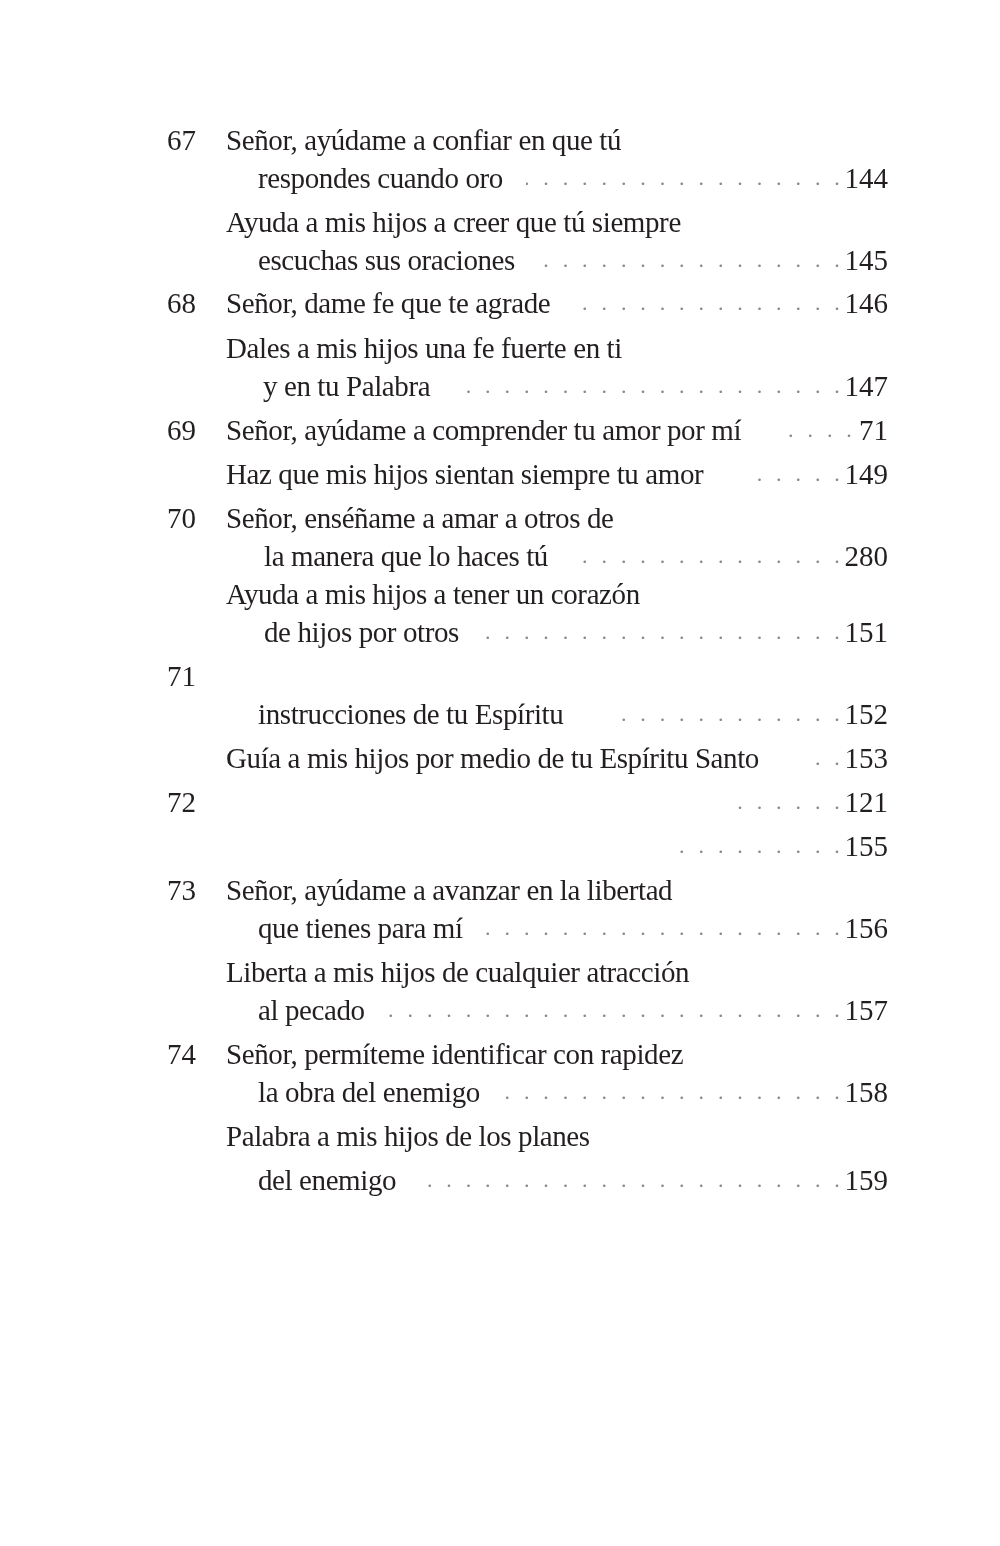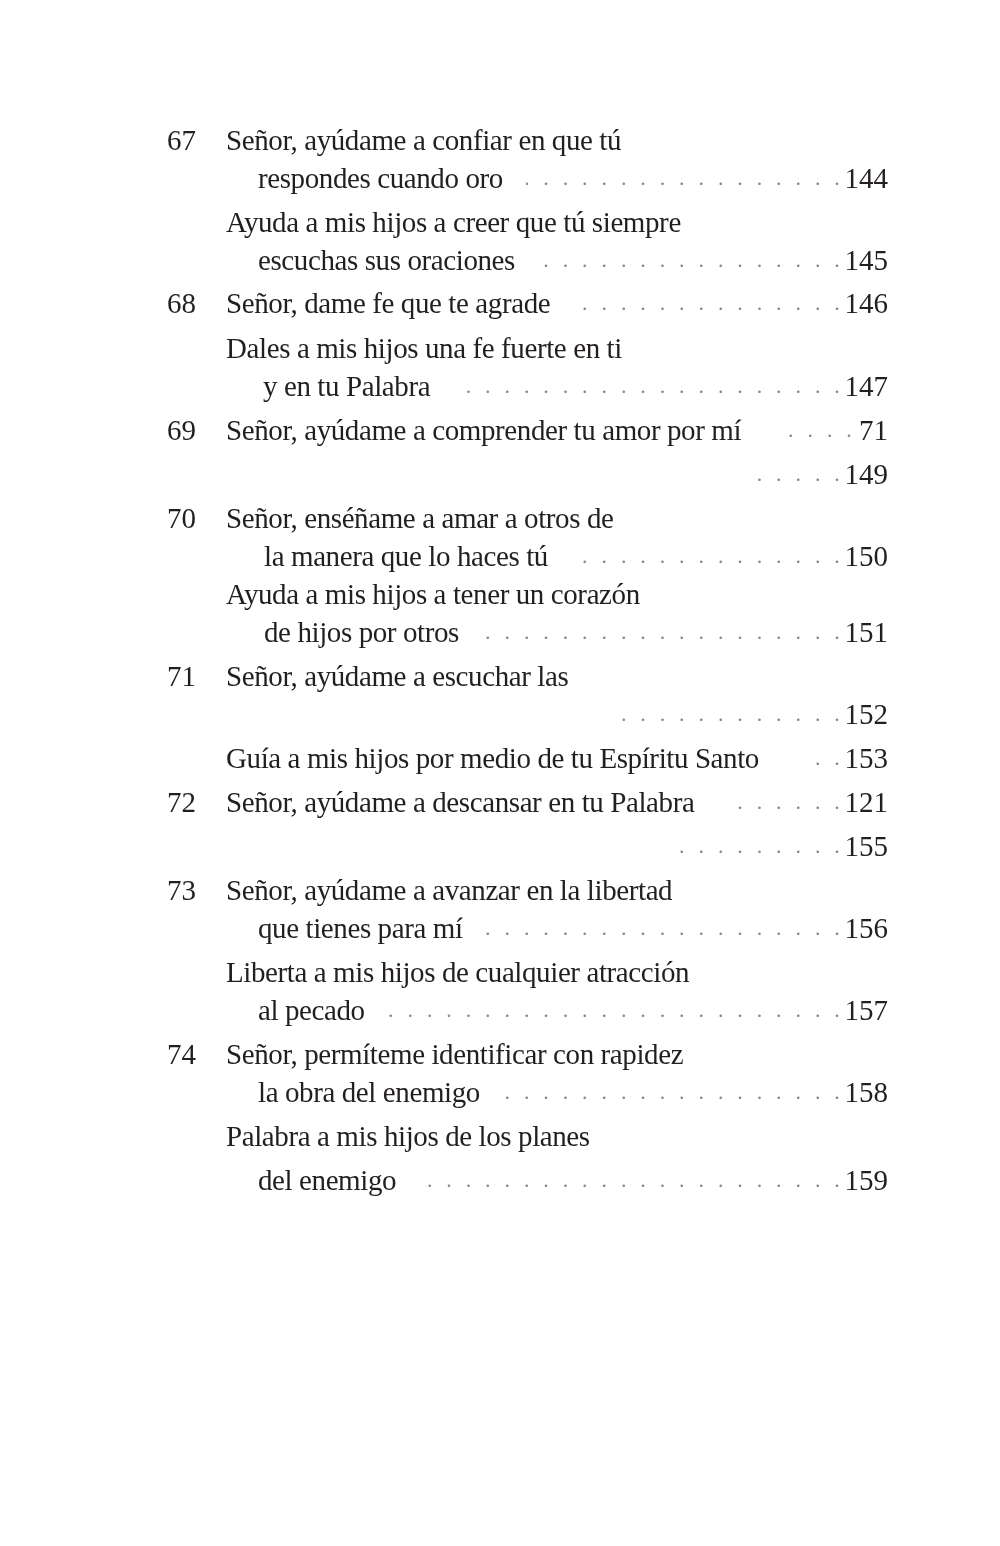--- a/index.html
+++ b/index.html
@@ -53,61 +53,61 @@
   </div>
 
   <div class="line" style="top:410px">
     <span class="num">69</span>
     <span class="text" style="left:210px">Señor, ayúdame a comprender tu amor por mí</span>
     <span class="leader" style="left:772px;right:160px">. . . . . . . . . . . . . . . . . . . . . . . . . . . . . . . . . . . . . . . . . . . . . . . . . . . .</span>
     <span class="page">71</span>
   </div>
 
   <div class="line" style="top:454px">
+    <span class="text" style="left:210px">Haz que mis hijos sientan siempre tu amor</span>
     <span class="leader" style="left:728px;right:172px">. . . . . . . . . . . . . . . . . . . . . . . . . . . . . . . . . . . . . . . . . . . . . . . . . . . .</span>
     <span class="page">149</span>
   </div>
 
   <div class="line" style="top:498px">
     <span class="num">70</span>
     <span class="text" style="left:210px">Señor, enséñame a amar a otros de</span>
   </div>
   <div class="line" style="top:536px">
     <span class="text" style="left:248px">la manera que lo haces tú</span>
     <span class="leader" style="left:565px;right:172px">. . . . . . . . . . . . . . . . . . . . . . . . . . . . . . . . . . . . . . . . . . . . . . . . . . . .</span>
-    <span class="page">150</span>
+    <span class="page">280</span>
   </div>
 
   <div class="line" style="top:574px">
     <span class="text" style="left:210px">Ayuda a mis hijos a tener un corazón</span>
   </div>
   <div class="line" style="top:612px">
     <span class="text" style="left:248px">de hijos por otros</span>
     <span class="leader" style="left:465px;right:172px">. . . . . . . . . . . . . . . . . . . . . . . . . . . . . . . . . . . . . . . . . . . . . . . . . . . .</span>
     <span class="page">151</span>
   </div>
 
   <div class="line" style="top:656px">
     <span class="num">71</span>
-    <span class="text" style="left:210px">Señor, ayúdame a escuchar las</span>
   </div>
   <div class="line" style="top:694px">
+    <span class="text" style="left:242px">instrucciones de tu Espíritu</span>
     <span class="leader" style="left:590px;right:172px">. . . . . . . . . . . . . . . . . . . . . . . . . . . . . . . . . . . . . . . . . . . . . . . . . . . .</span>
     <span class="page">152</span>
   </div>
 
   <div class="line" style="top:738px">
     <span class="text" style="left:210px">Guía a mis hijos por medio de tu Espíritu Santo</span>
     <span class="leader" style="left:786px;right:172px">. . . . . . . . . . . . . . . . . . . . . . . . . . . . . . . . . . . . . . . . . . . . . . . . . . . .</span>
     <span class="page">153</span>
   </div>
 
   <div class="line" style="top:782px">
     <span class="num">72</span>
-    <span class="text" style="left:210px">Señor, ayúdame a descansar en tu Palabra</span>
     <span class="leader" style="left:710px;right:172px">. . . . . . . . . . . . . . . . . . . . . . . . . . . . . . . . . . . . . . . . . . . . . . . . . . . .</span>
     <span class="page">121</span>
   </div>
 
   <div class="line" style="top:826px">
     <span class="leader" style="left:662px;right:172px">. . . . . . . . . . . . . . . . . . . . . . . . . . . . . . . . . . . . . . . . . . . . . . . . . . . .</span>
     <span class="page">155</span>
   </div>
 
   <div class="line" style="top:870px">

